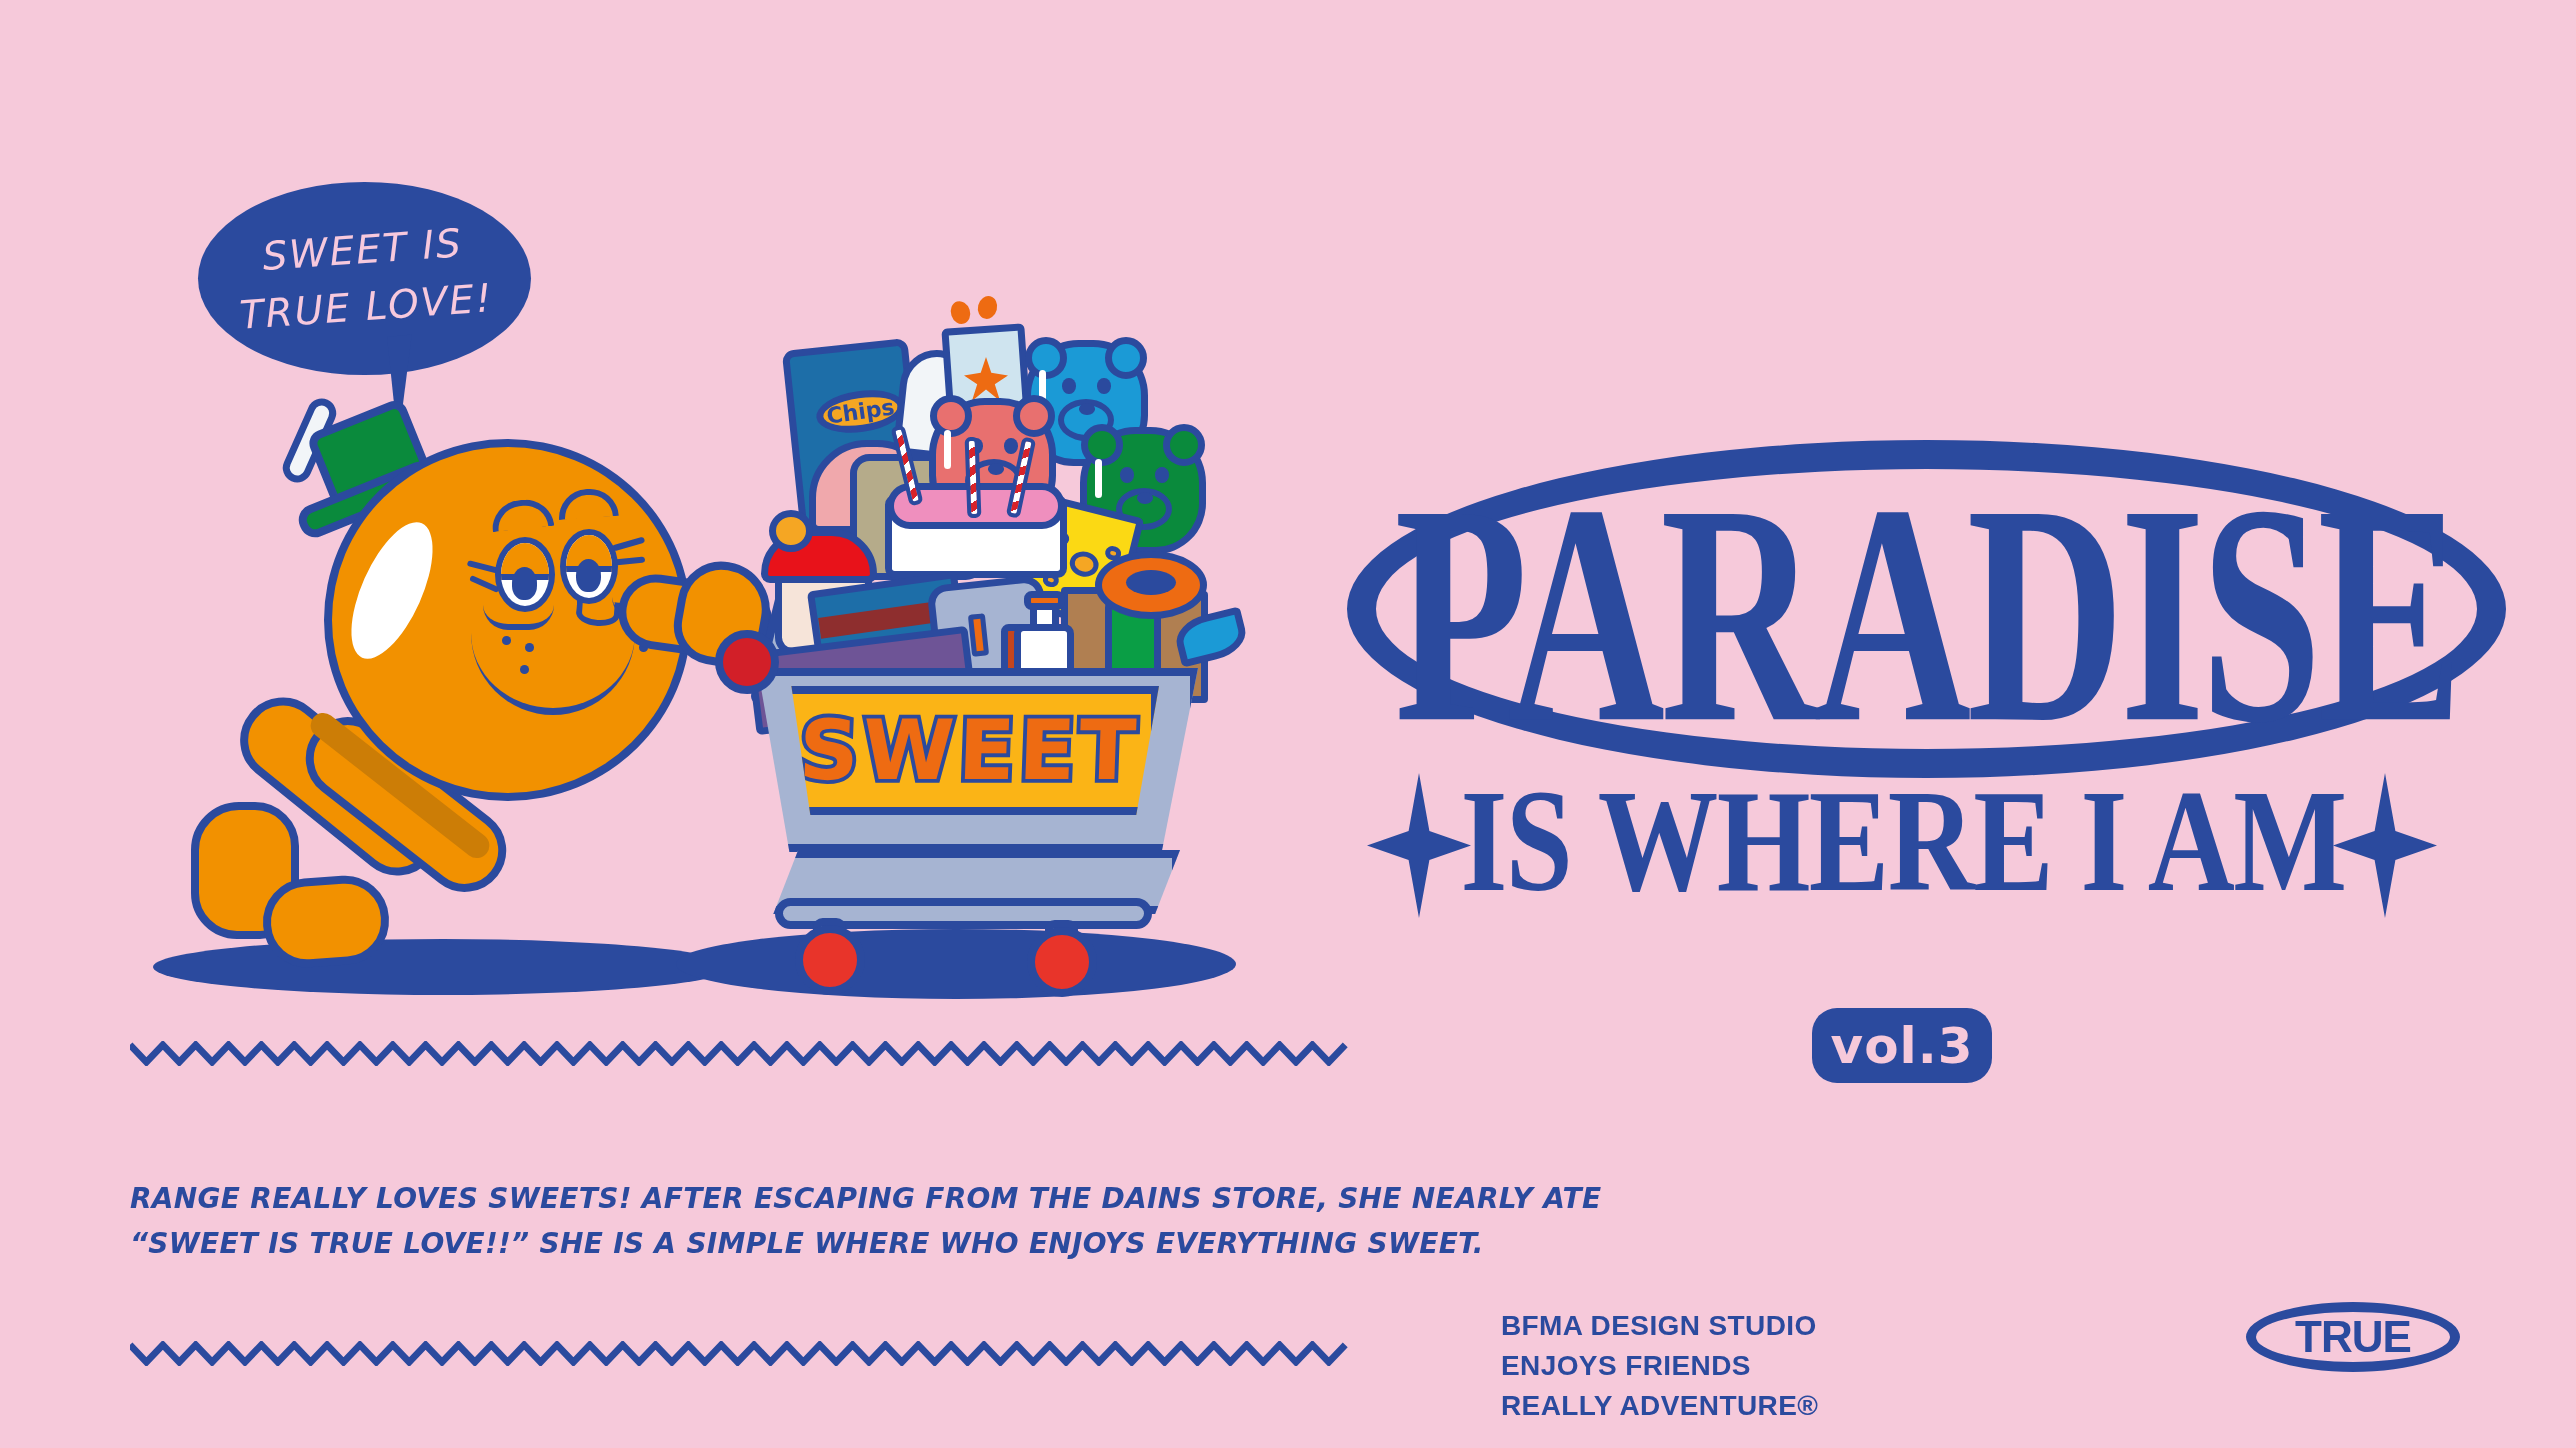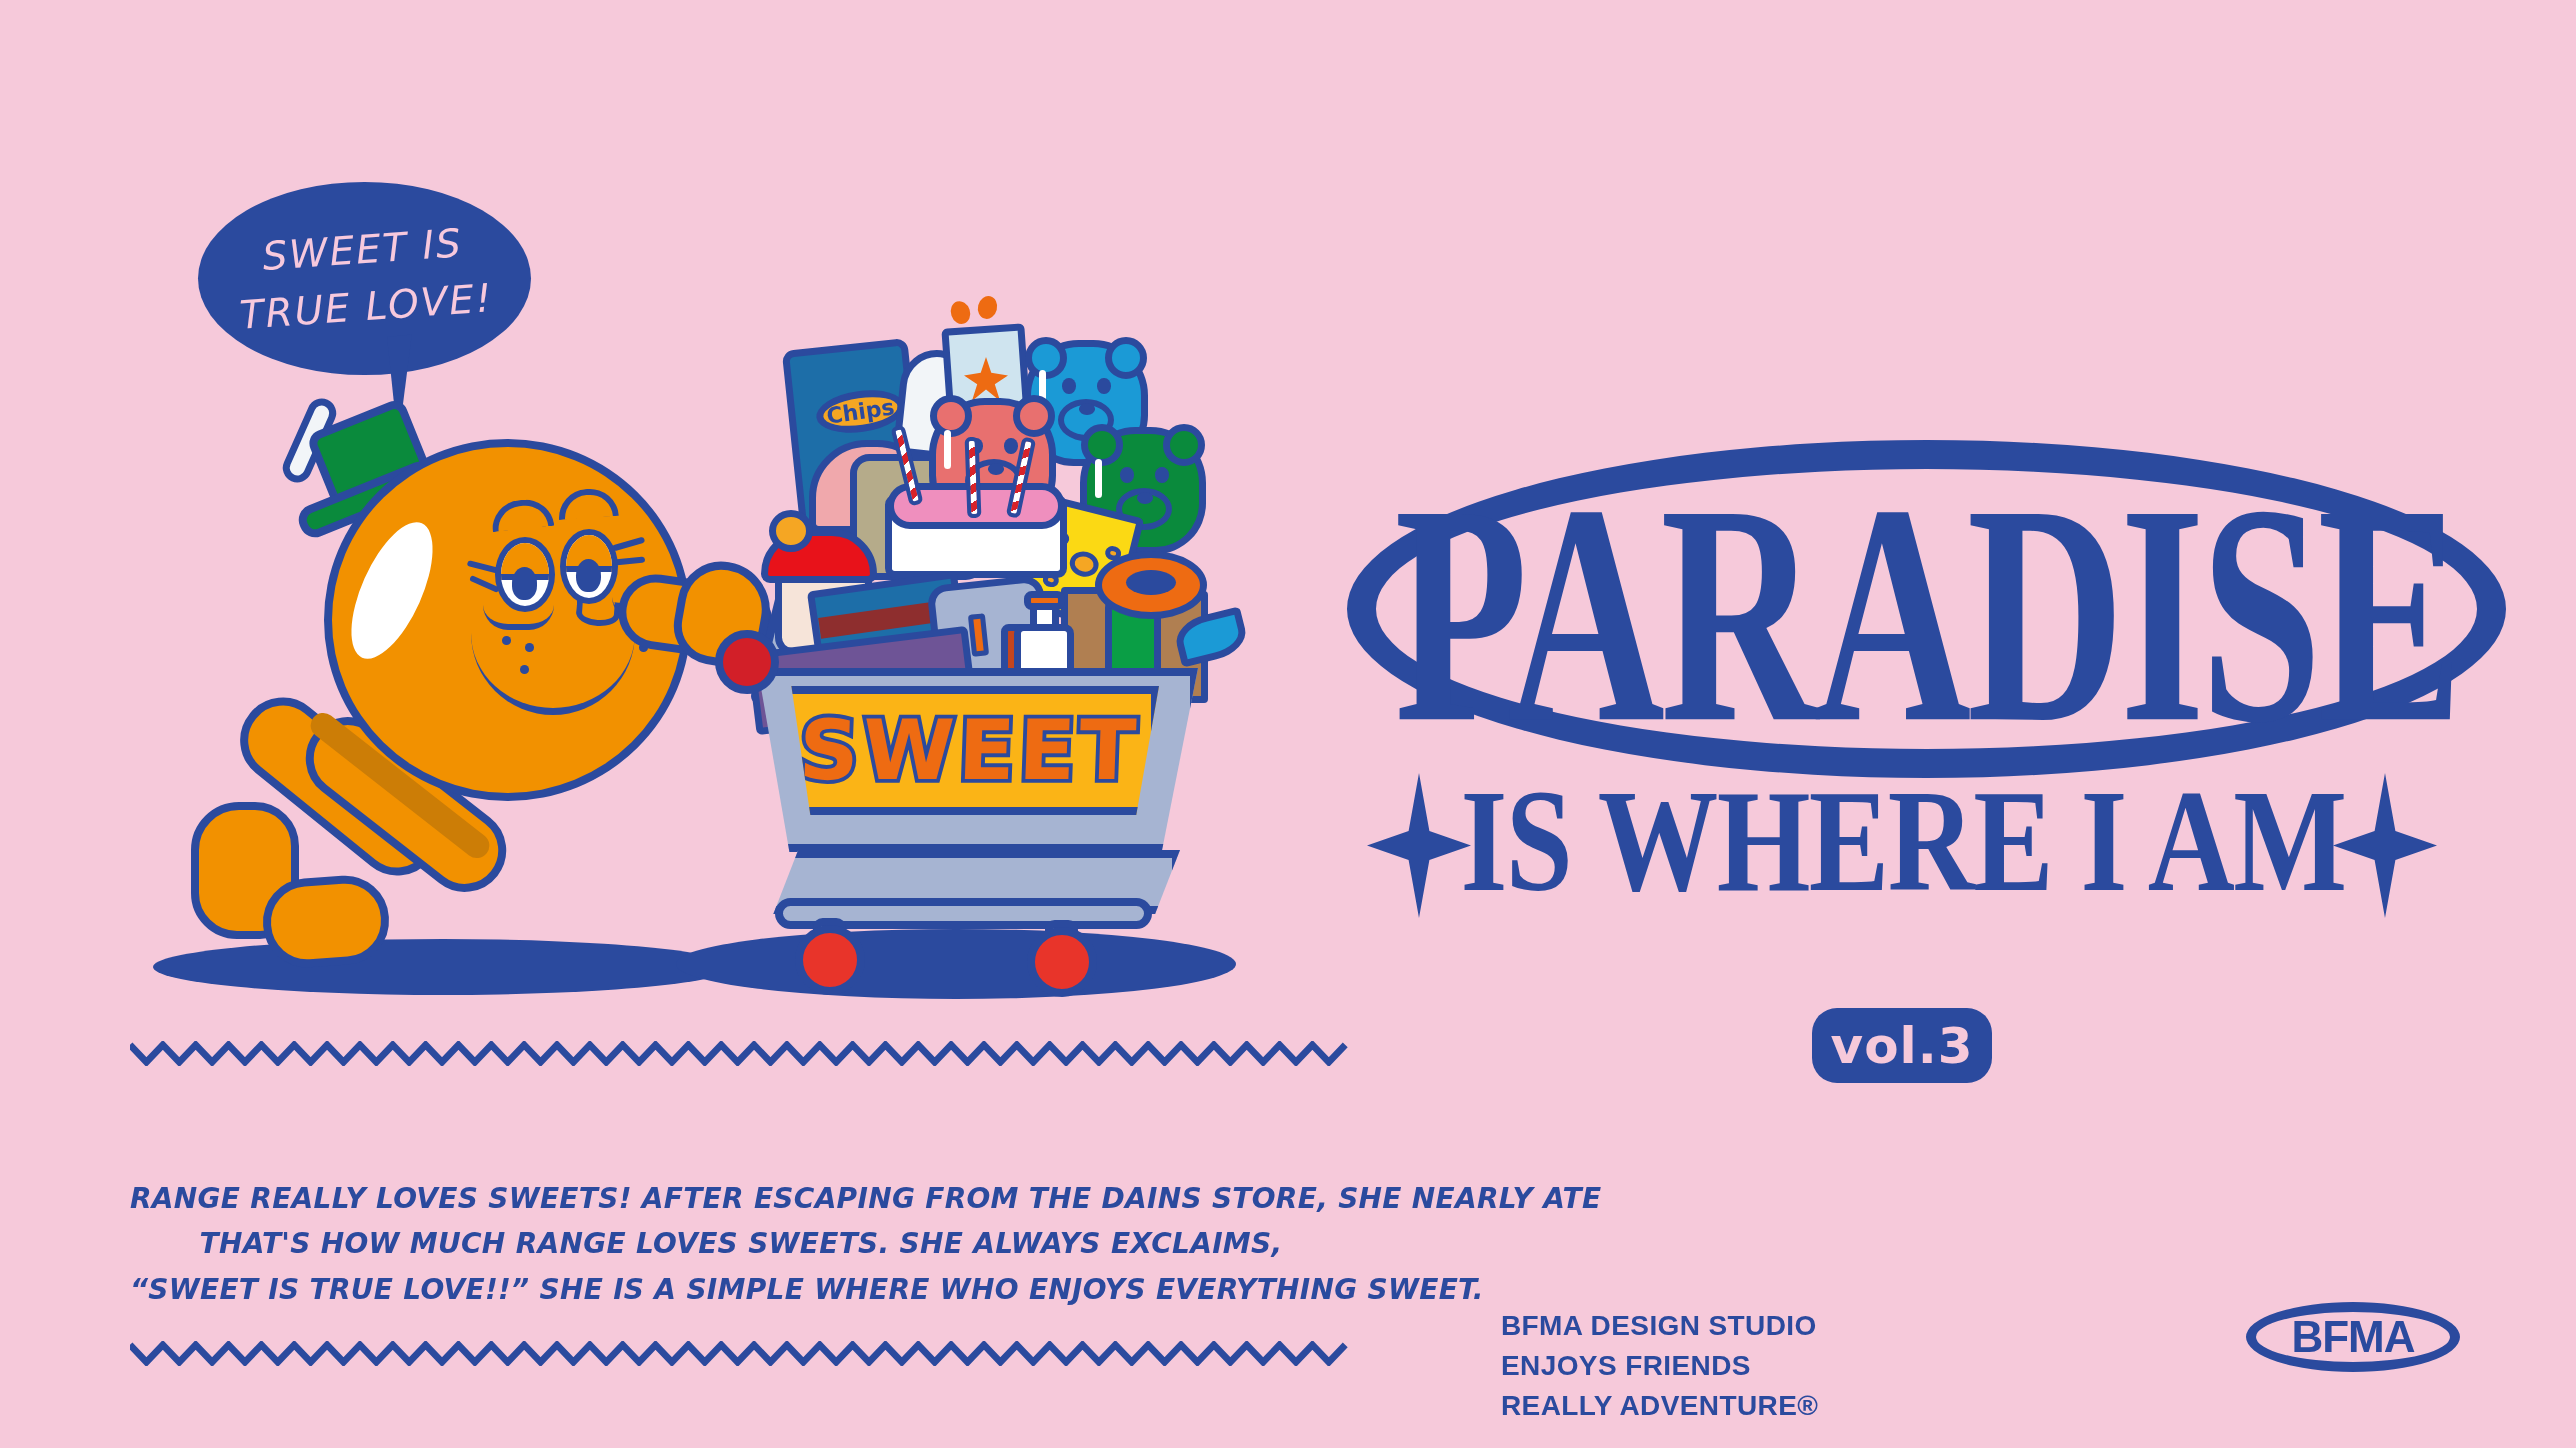--- a/index.html
+++ b/index.html
@@ -480,26 +480,25 @@
     <polyline points="0,4 17,22 34,4 51,22 68,4 85,22 102,4 119,22 136,4 153,22 170,4 187,22 204,4 221,22 238,4 255,22 272,4 289,22 306,4 323,22 340,4 357,22 374,4 391,22 408,4 425,22 442,4 459,22 476,4 493,22 510,4 527,22 544,4 561,22 578,4 595,22 612,4 629,22 646,4 663,22 680,4 697,22 714,4 731,22 748,4 765,22 782,4 799,22 816,4 833,22 850,4 867,22 884,4 901,22 918,4 935,22 952,4 969,22 986,4 1003,22 1020,4 1037,22 1054,4 1071,22 1088,4 1105,22 1122,4 1139,22 1156,4 1173,22 1190,4 1207,22 1224,4 1241,22 1258,4" fill="none" stroke="#2b4a9e" stroke-width="7"></polyline>
   </svg>
 
   <svg class="abs zig" style="top:1341px;" viewBox="0 0 1265 26" preserveAspectRatio="none">
     <polyline points="0,4 17,22 34,4 51,22 68,4 85,22 102,4 119,22 136,4 153,22 170,4 187,22 204,4 221,22 238,4 255,22 272,4 289,22 306,4 323,22 340,4 357,22 374,4 391,22 408,4 425,22 442,4 459,22 476,4 493,22 510,4 527,22 544,4 561,22 578,4 595,22 612,4 629,22 646,4 663,22 680,4 697,22 714,4 731,22 748,4 765,22 782,4 799,22 816,4 833,22 850,4 867,22 884,4 901,22 918,4 935,22 952,4 969,22 986,4 1003,22 1020,4 1037,22 1054,4 1071,22 1088,4 1105,22 1122,4 1139,22 1156,4 1173,22 1190,4 1207,22 1224,4 1241,22 1258,4" fill="none" stroke="#2b4a9e" stroke-width="7"></polyline>
   </svg>
 
 
   <div class="abs" id="body-copy">
     <div>RANGE REALLY LOVES SWEETS! AFTER ESCAPING FROM THE DAINS STORE, SHE NEARLY ATE</div>
-    <div>THAT'S HOW MUCH RANGE LOVES SWEETS. SHE ALWAYS EXCLAIMS,</div>
     <div>“SWEET IS TRUE LOVE!!” SHE IS A SIMPLE WHERE WHO ENJOYS EVERYTHING SWEET.</div>
   </div>
 
   <div class="abs" id="credits">
     <div>BFMA DESIGN STUDIO</div>
     <div>ENJOYS FRIENDS</div>
     <div>REALLY ADVENTURE®</div>
   </div>
 
-  <div class="abs" id="bfma-logo">BFMA</div>
+  <div class="abs" id="bfma-logo">TRUE</div>
 
 </div>
 
 
 </body></html>

